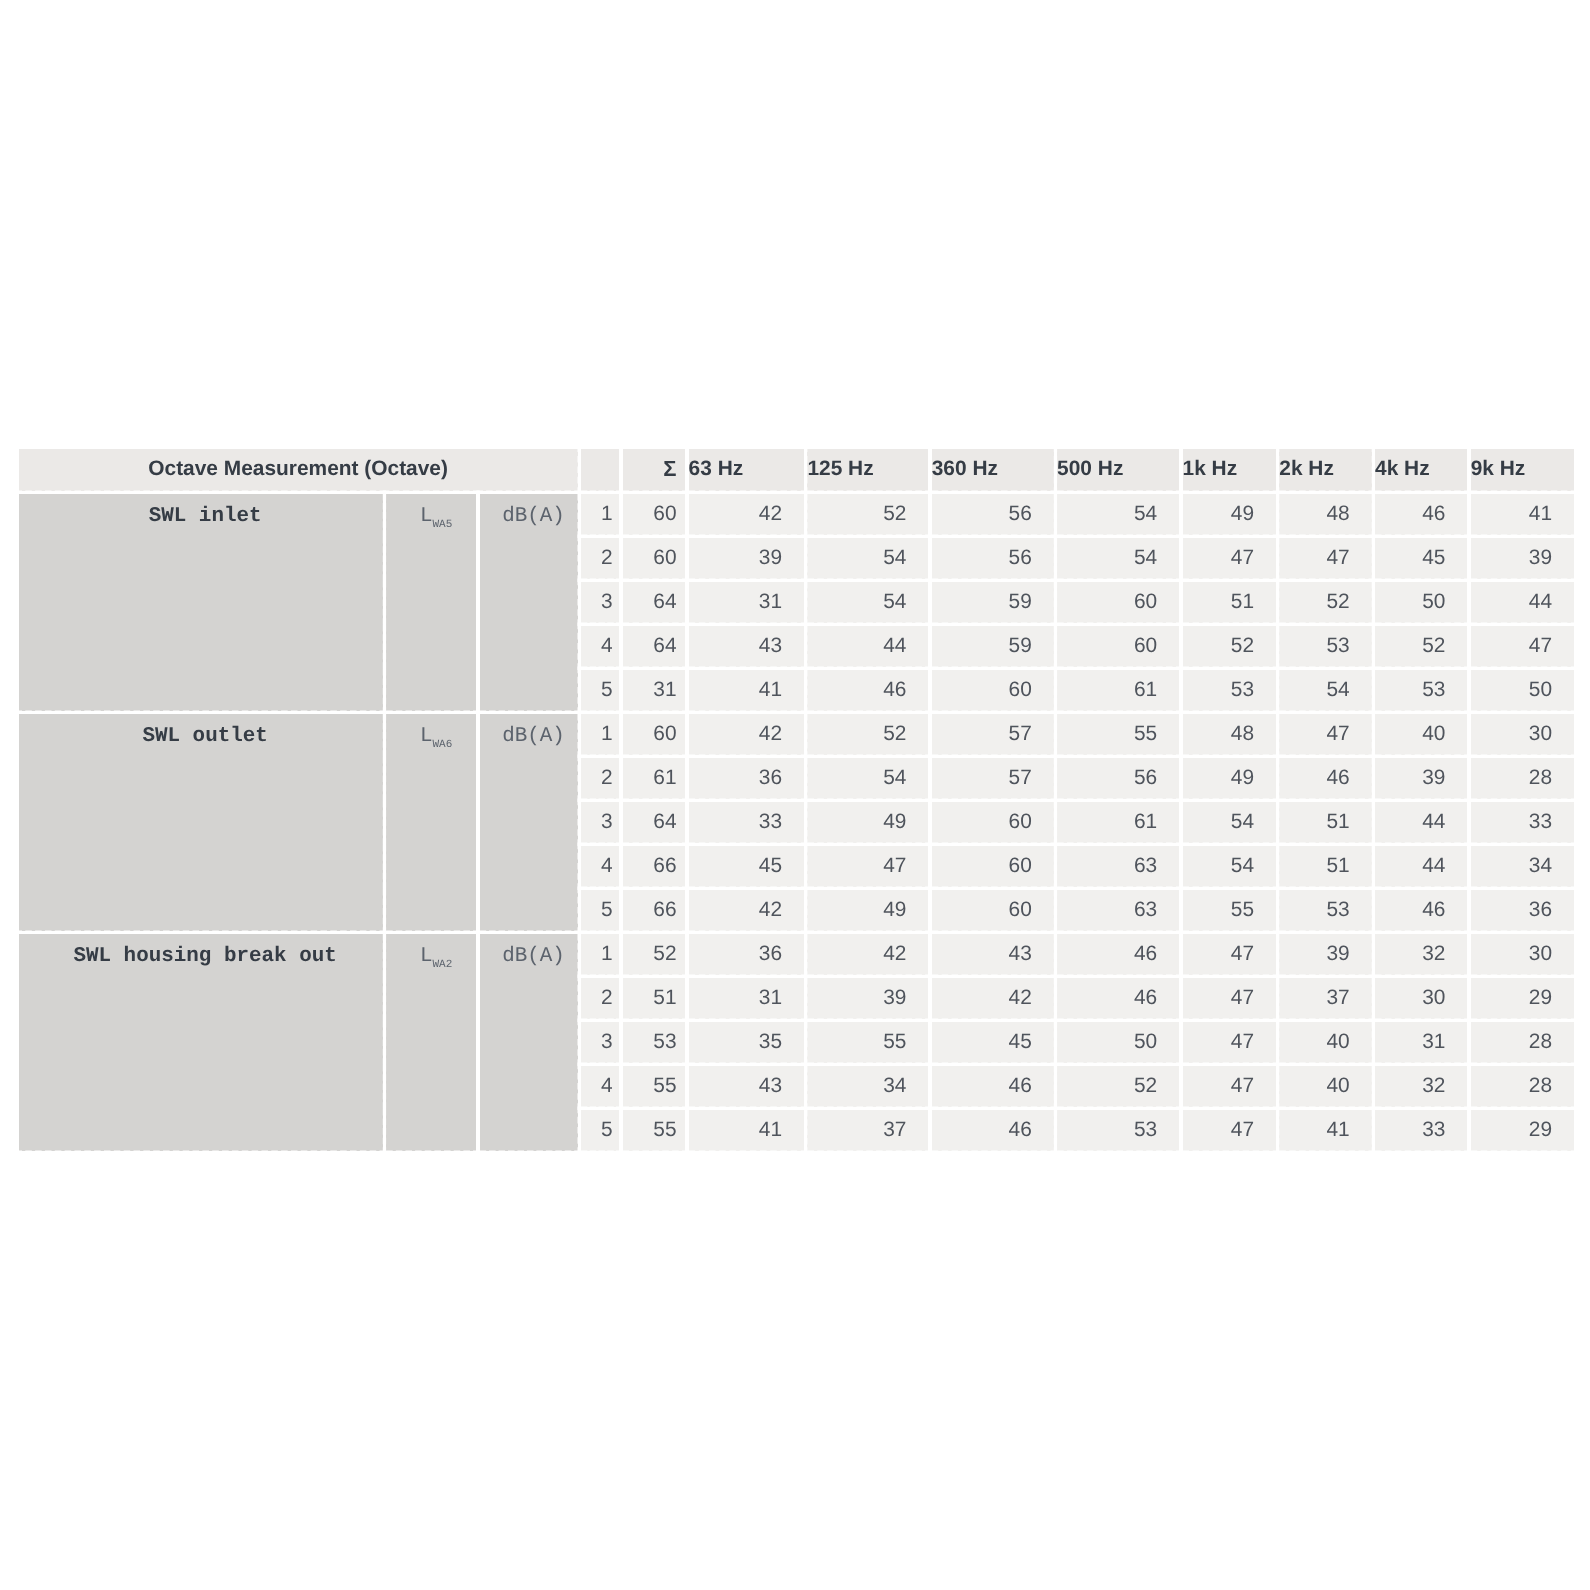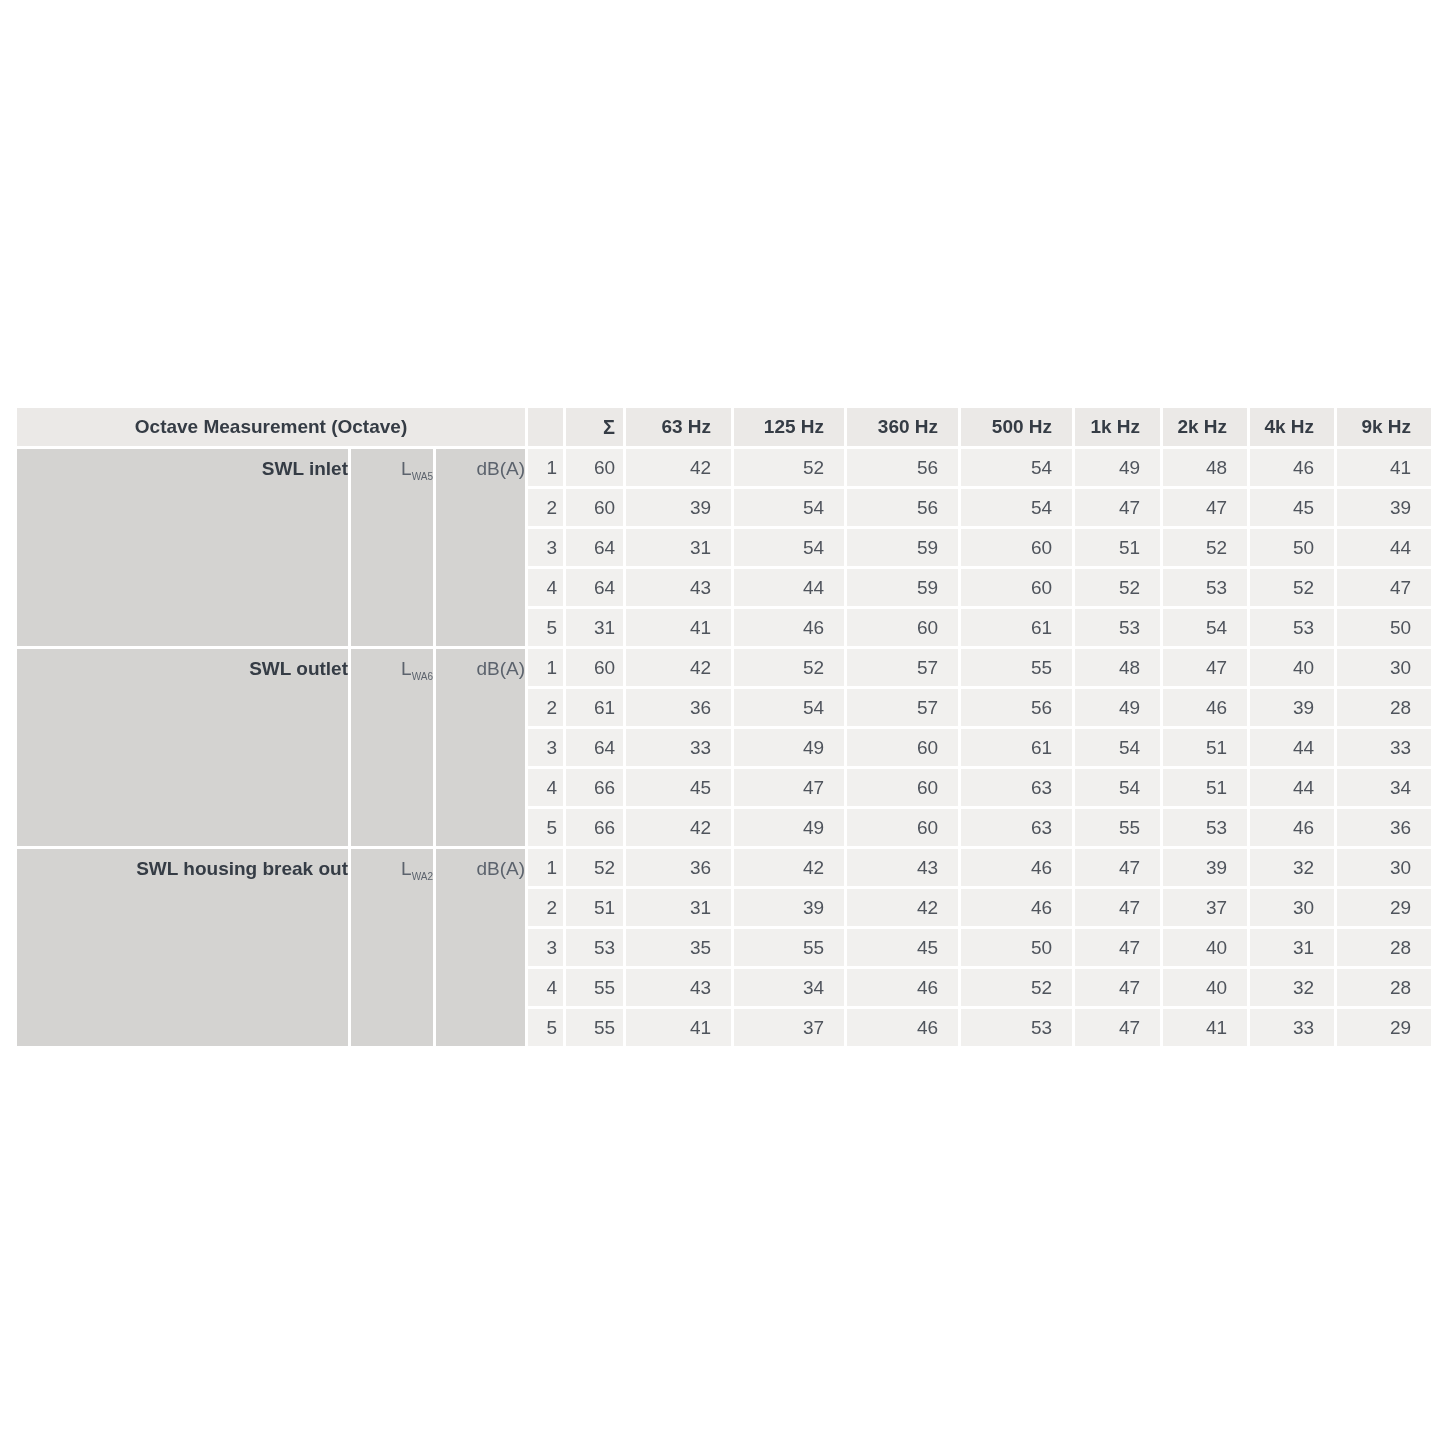--- a/index.html
+++ b/index.html
@@ -37,26 +37,27 @@
   .sound-table thead tr{height:41px;}
   .sound-table tbody tr{height:40px;}
   thead th{
     background:var(--header-bg);
     font-weight:bold;
     color:var(--heading-text);
     vertical-align:middle;
   }
   th.c-title{text-align:center;}
   th.c-sigma{text-align:right;padding-right:8px;font-size:20px;}
-  th.c-freq{text-align:right;padding-right:20px;}
+  th.c-freq{text-align:left;padding-right:20px;}
   td.c-name,td.c-sym,td.c-unit{
     background:var(--label-bg);
     vertical-align:top;
     padding-top:9px;
-    text-align:right;
+    text-align:center;
+    font-family:Liberation Mono, monospace;
   }
   td.c-name{
     font-weight:bold;
     color:var(--heading-text);
     padding-left:8px;
   }
   td.c-sym,td.c-unit{
     color:var(--symbol-text);
     padding-left:9px;
   }

